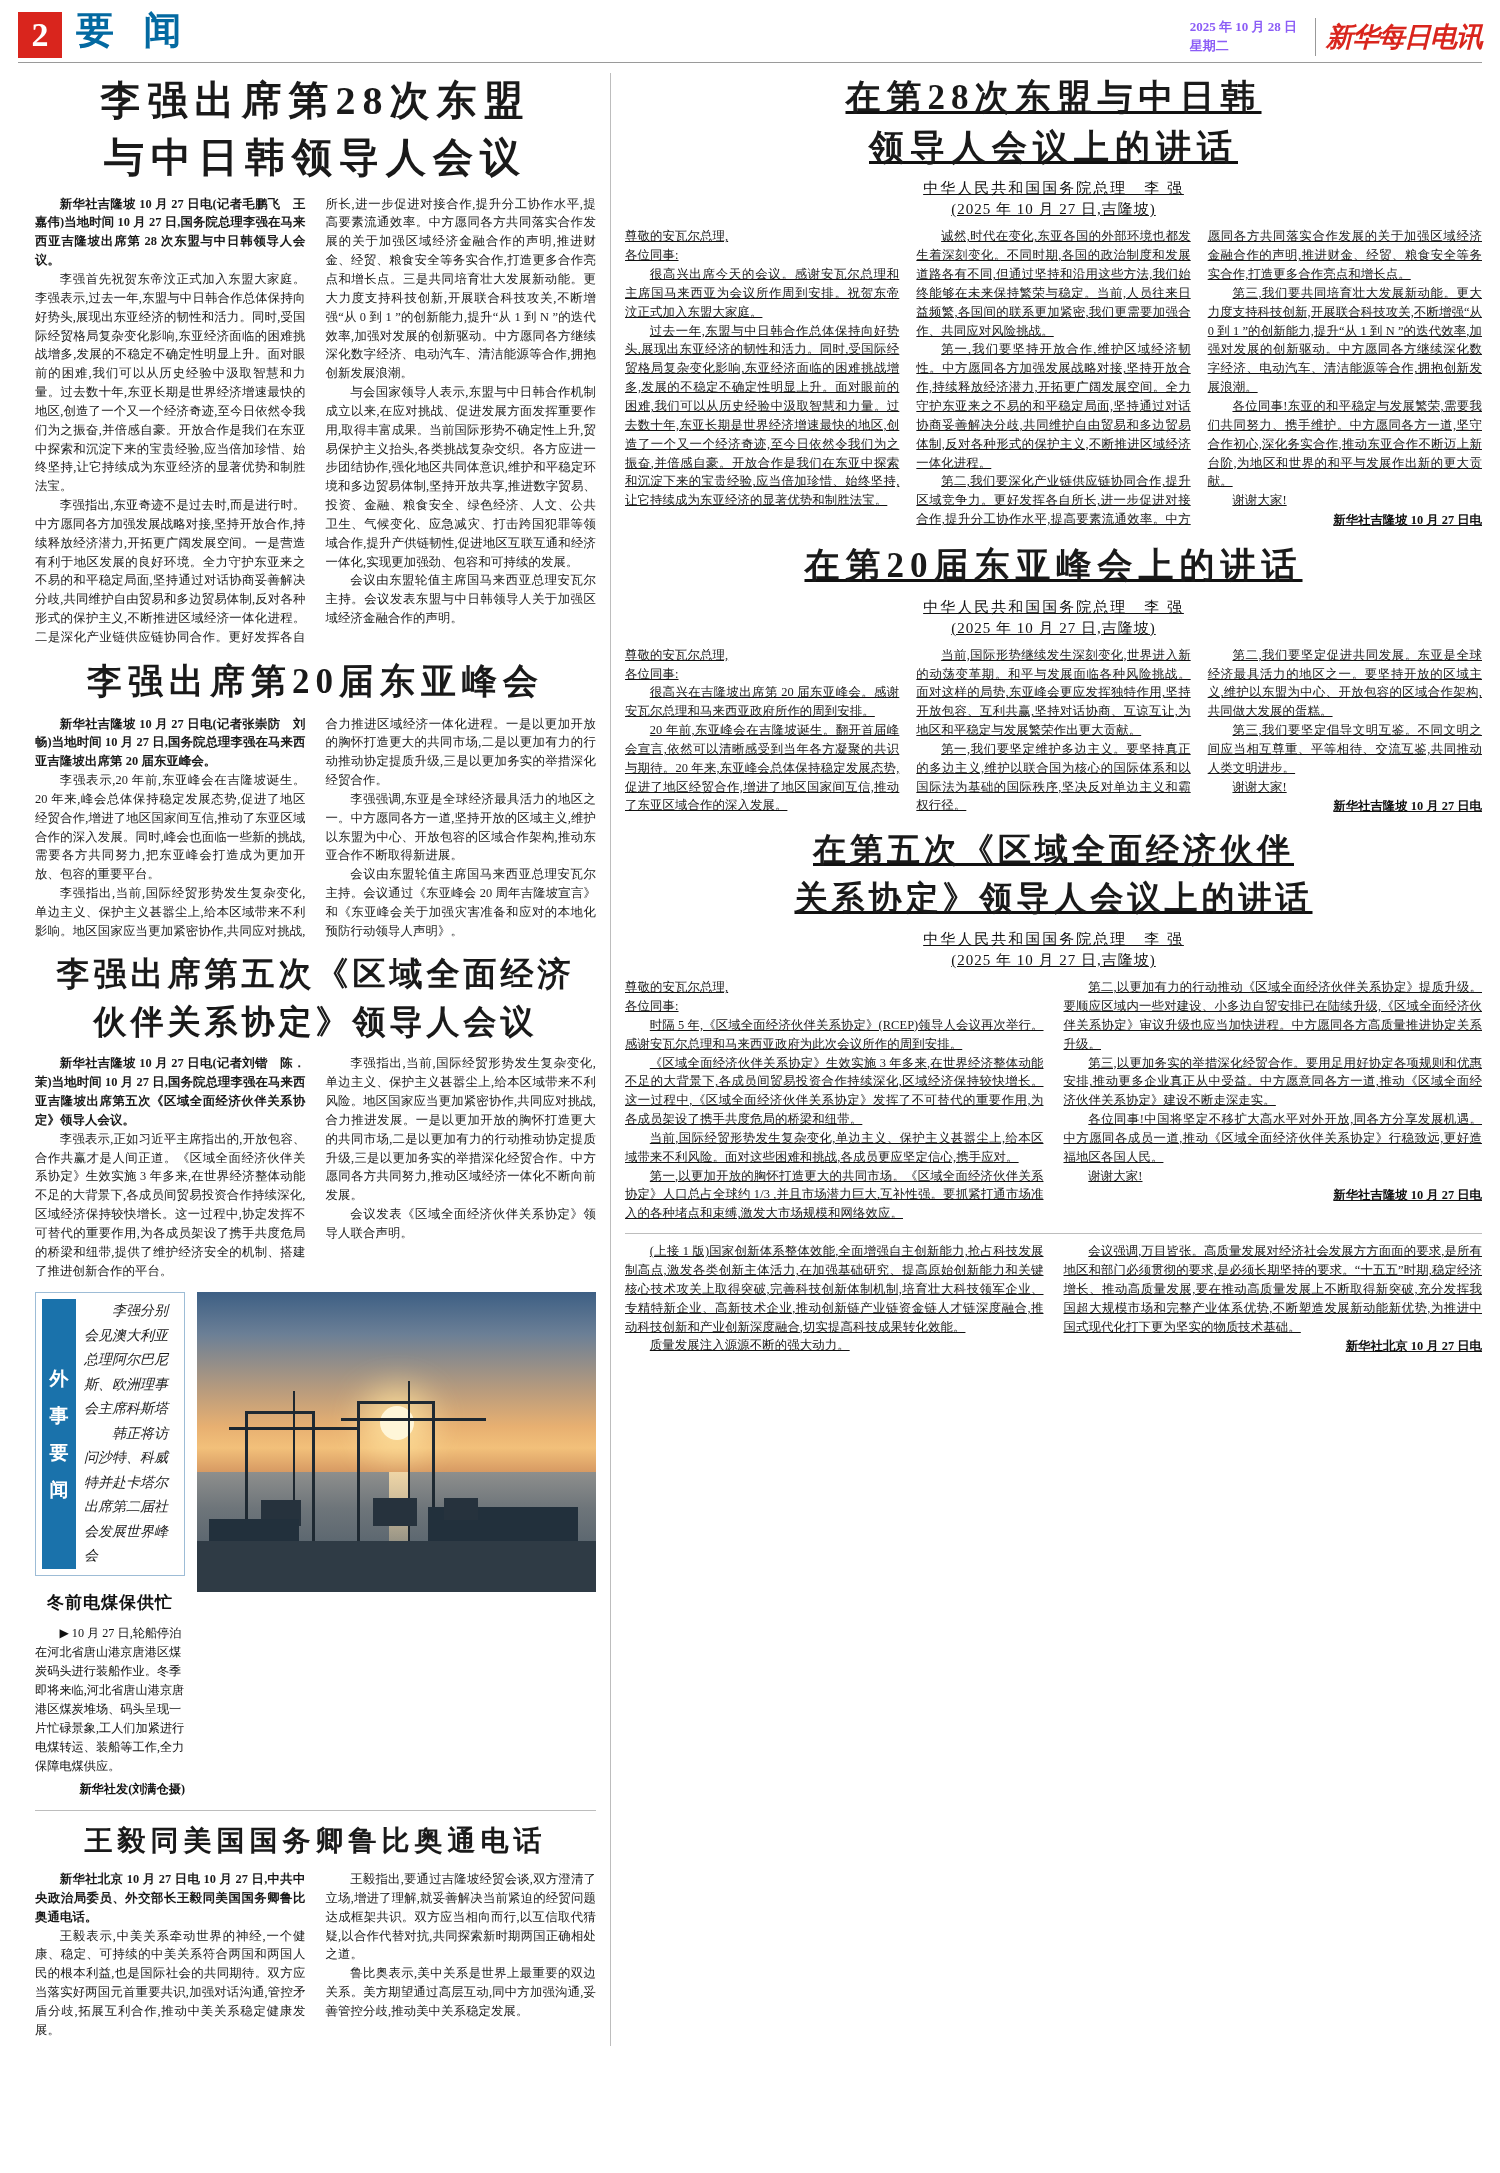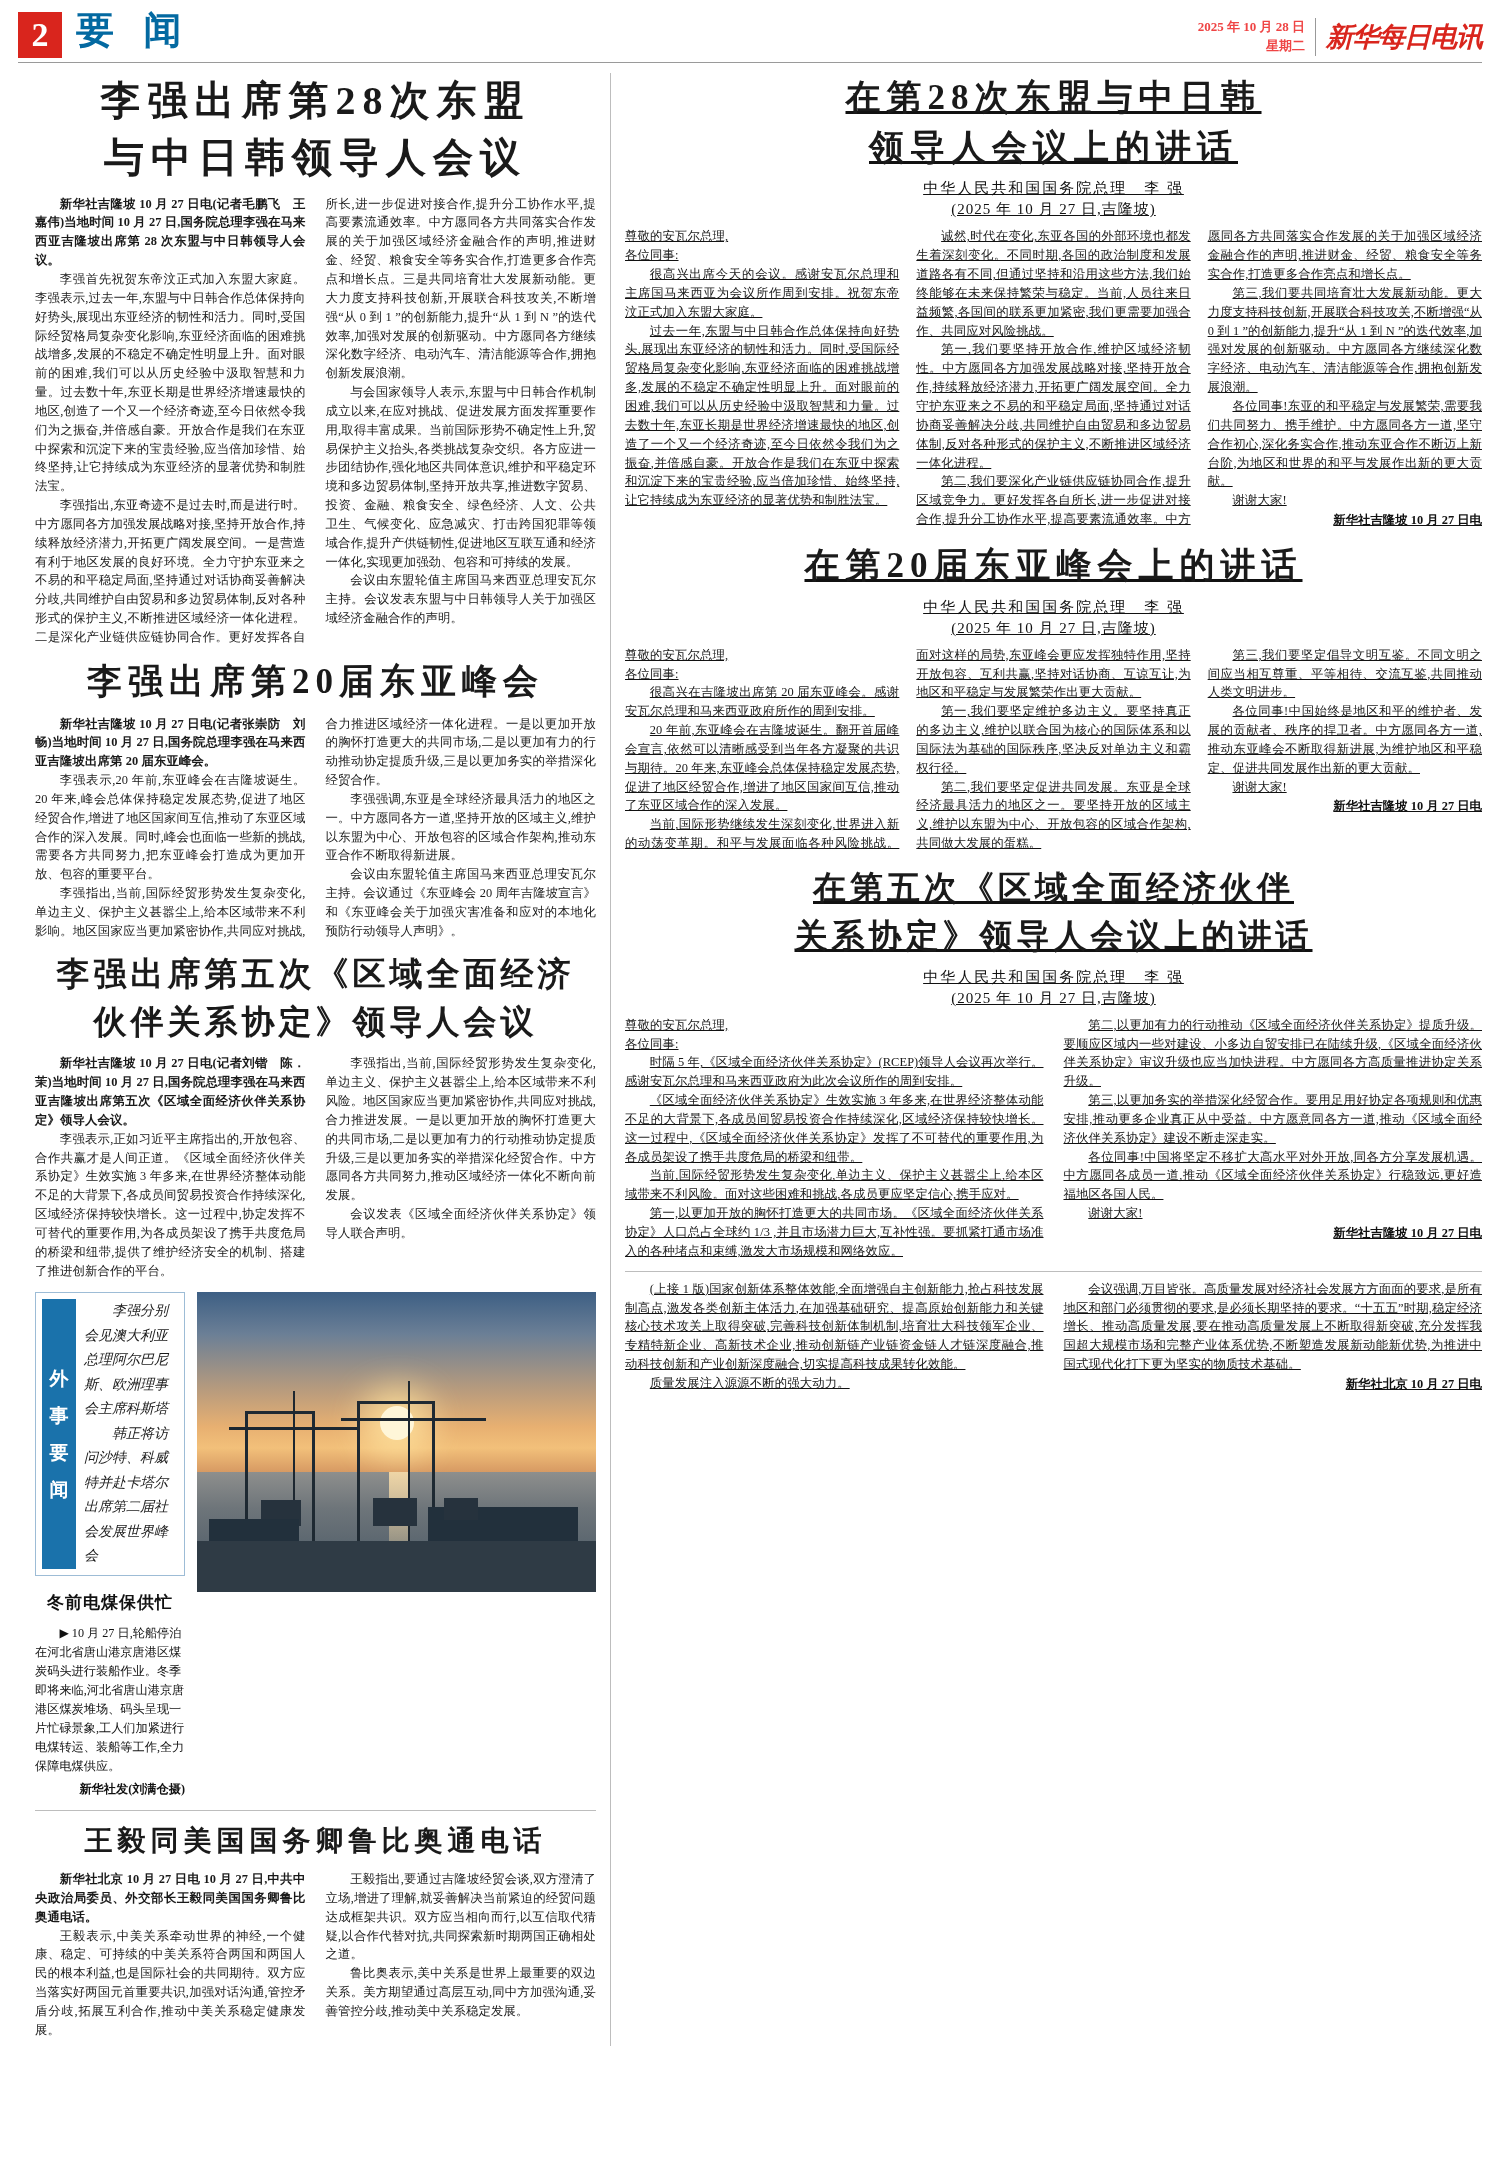--- a/index.html
+++ b/index.html
@@ -19,22 +19,22 @@
   .folio-box {
     width:44px; height:46px; background:#d9251d; color:#fff;
     font-family:"Liberation Serif",serif; font-weight:bold; font-size:34px;
     display:flex; align-items:center; justify-content:center; line-height:1;
   }
   .folio-label {
     color:#0369a1; font-weight:bold; font-size:38px; letter-spacing:10px;
     margin-left:14px; margin-bottom:2px;
   }
   .masthead-right { margin-left:auto; display:flex; align-items:center; gap:10px; padding-bottom:2px;}
-  .date-block { text-align:right; font-size:13px; line-height:1.45; font-weight:bold; color:#ef4444;
-                border-right:1px solid #999; padding-right:10px; }
+  .date-block { text-align:left; font-size:13px; line-height:1.45; font-weight:bold; color:#8b5cf6;
+                border-right:1px solid #999; padding-right:18px; }
   .brand {
     font-size:27px; font-weight:bold; color:#d9251d;
     font-family:"Liberation Serif",serif; font-style:italic; letter-spacing:-1px;
     white-space:nowrap;
   }
   .rule-top { border-top:1.5px solid #9a9a9a; margin:4px 0 0 0; height:0; }
 
   
   .body-grid { display:flex; gap:0; margin-top:10px;justify-content:flex-end; }
   .panel-left  { width:575px; padding-right:14px; }
@@ -251,21 +251,20 @@
         <div class="hl-sub2">(2025 年 10 月 27 日,吉隆坡)</div>
         <div class="cols3">
           <p class="bt" style="text-indent:0">尊敬的安瓦尔总理,</p>
           <p class="bt" style="text-indent:0">各位同事:</p>
           <p class="bt">很高兴在吉隆坡出席第 20 届东亚峰会。感谢安瓦尔总理和马来西亚政府所作的周到安排。</p>
           <p class="bt">20 年前,东亚峰会在吉隆坡诞生。翻开首届峰会宣言,依然可以清晰感受到当年各方凝聚的共识与期待。20 年来,东亚峰会总体保持稳定发展态势,促进了地区经贸合作,增进了地区国家间互信,推动了东亚区域合作的深入发展。</p>
           <p class="bt">当前,国际形势继续发生深刻变化,世界进入新的动荡变革期。和平与发展面临各种风险挑战。面对这样的局势,东亚峰会更应发挥独特作用,坚持开放包容、互利共赢,坚持对话协商、互谅互让,为地区和平稳定与发展繁荣作出更大贡献。</p>
           <p class="bt">第一,我们要坚定维护多边主义。要坚持真正的多边主义,维护以联合国为核心的国际体系和以国际法为基础的国际秩序,坚决反对单边主义和霸权行径。</p>
           <p class="bt">第二,我们要坚定促进共同发展。东亚是全球经济最具活力的地区之一。要坚持开放的区域主义,维护以东盟为中心、开放包容的区域合作架构,共同做大发展的蛋糕。</p>
           <p class="bt">第三,我们要坚定倡导文明互鉴。不同文明之间应当相互尊重、平等相待、交流互鉴,共同推动人类文明进步。</p>
-          <p class="bt">各位同事!中国始终是地区和平的维护者、发展的贡献者、秩序的捍卫者。中方愿同各方一道,推动东亚峰会不断取得新进展,为维护地区和平稳定、促进共同发展作出新的更大贡献。</p>
           <p class="bt">谢谢大家!</p>
           <p class="sig">新华社吉隆坡 10 月 27 日电</p>
         </div>
       </div>
 
       <div class="art">
         <h1 class="hl hl-md" style="margin-top:12px">
           <div>在第五次《区域全面经济伙伴</div>
           <div>关系协定》领导人会议上的讲话</div>
         </h1>

